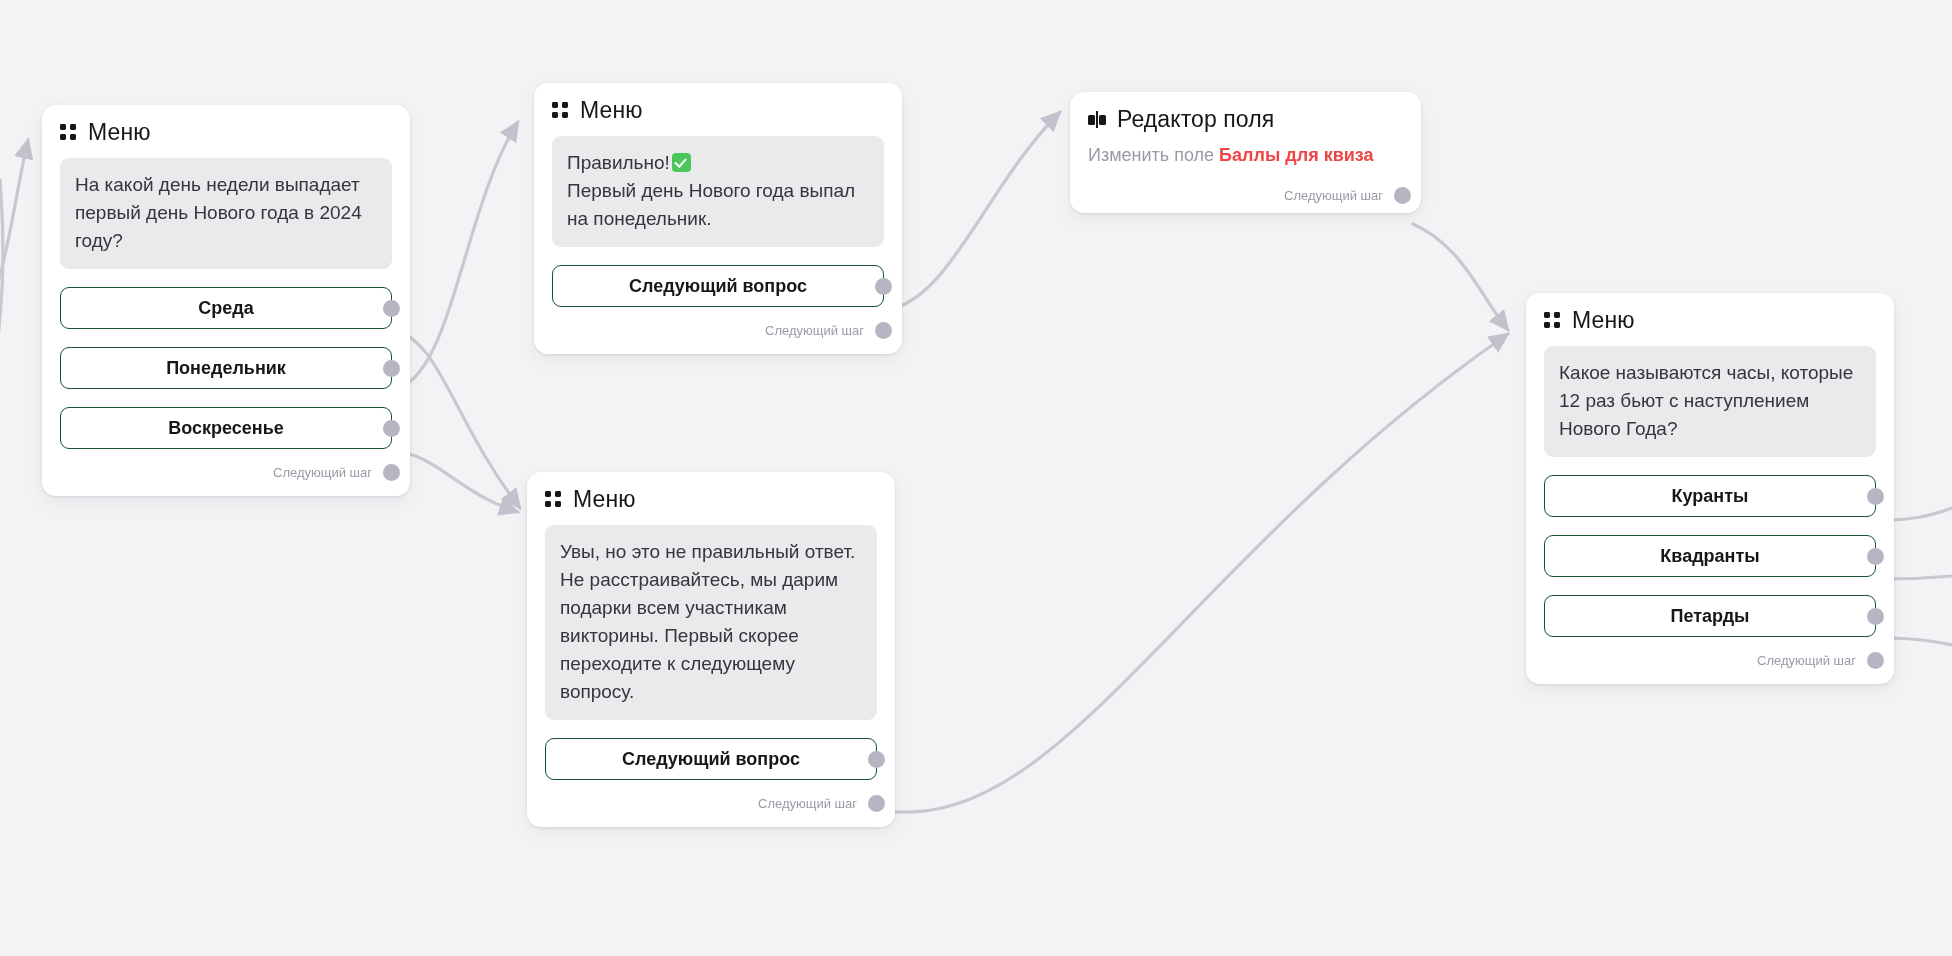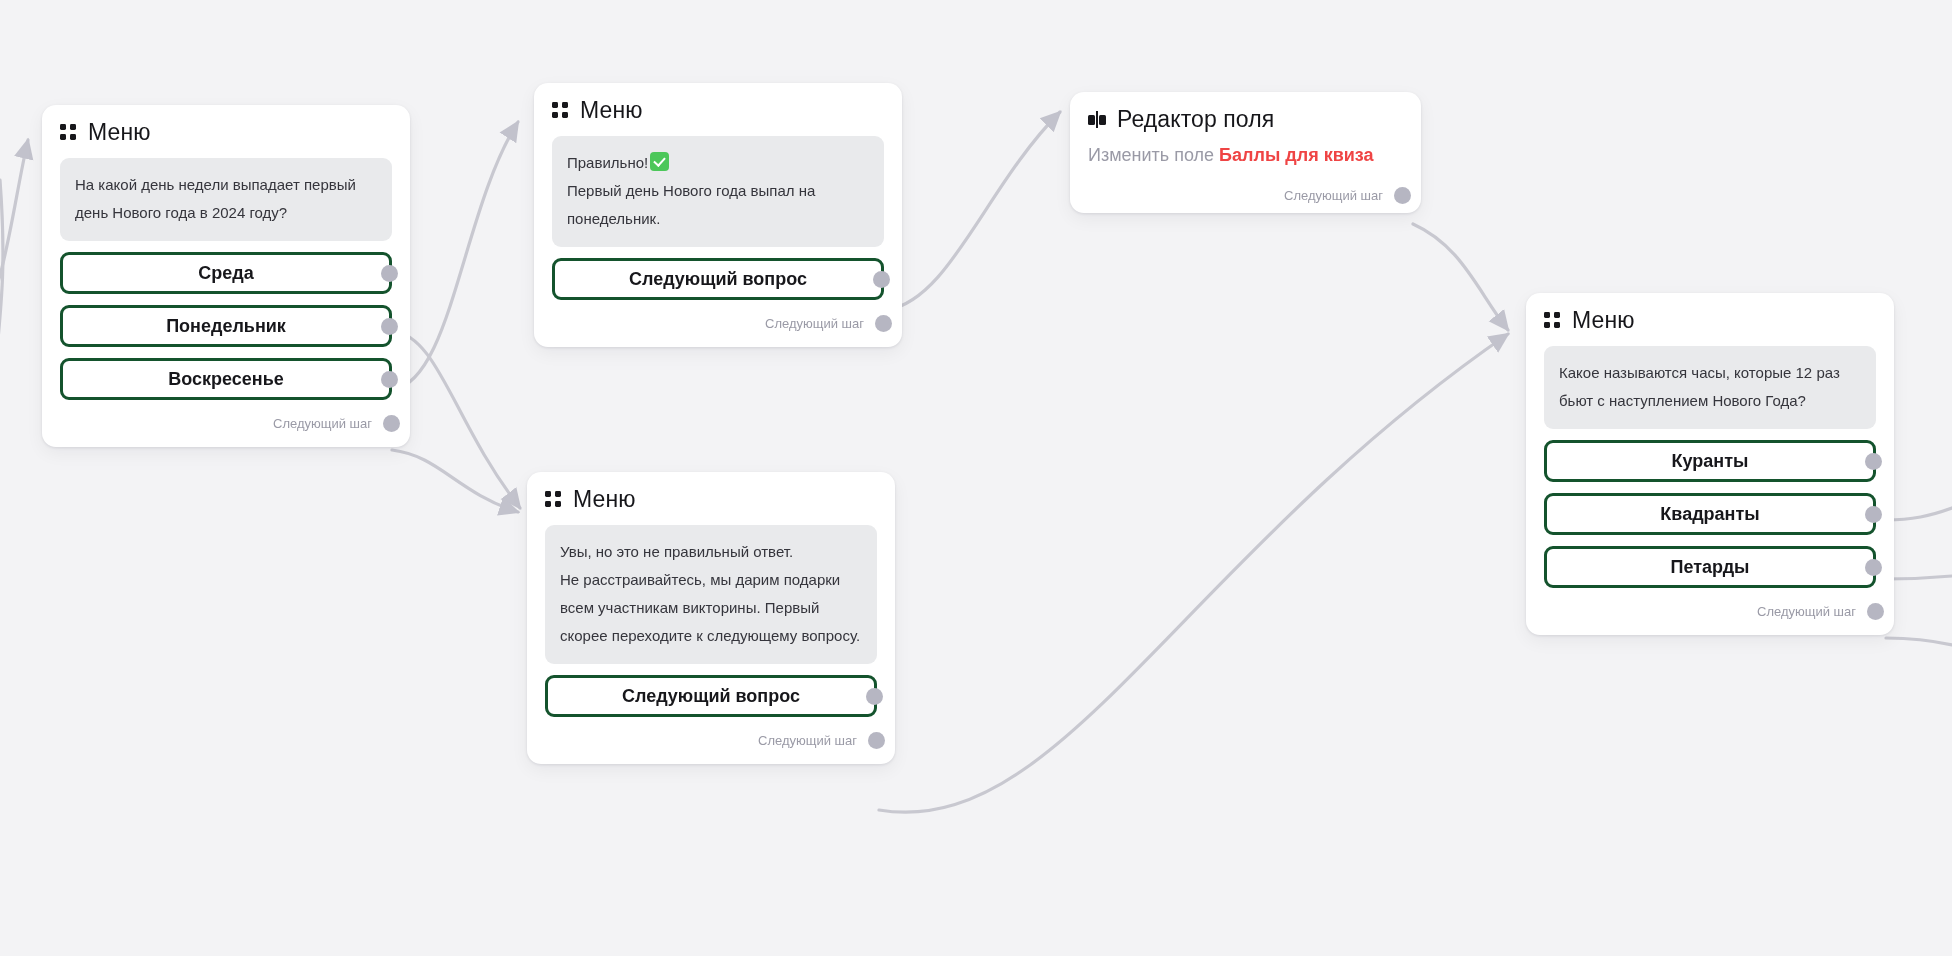--- a/index.html
+++ b/index.html
@@ -98,32 +98,32 @@
     border-radius: 1.5px;
   }
   .icon-field .blk.l { left: 0px; }
   .icon-field .blk.r { right: 0px; }
 
   
   .bubble {
     background: #e9eaec;
     border-radius: 9px;
     padding: 13px 15px 14px 15px;
-    font-size: 15px;
+    font-size: 19px;
     line-height: 28px;
     color: #35353c;
     white-space: pre-line;
   }
 
   
   .opt {
     position: relative;
-    margin-top: 11px;
+    margin-top: 18px;
     background: #ffffff;
-    border: 3px solid #14532d;
+    border: 1px solid #14532d;
     border-radius: 9px;
     height: 42px;
     display: flex;
     align-items: center;
     justify-content: center;
     font-size: 18px;
     font-weight: bold;
     color: #17171b;
     box-sizing: border-box;
   }

